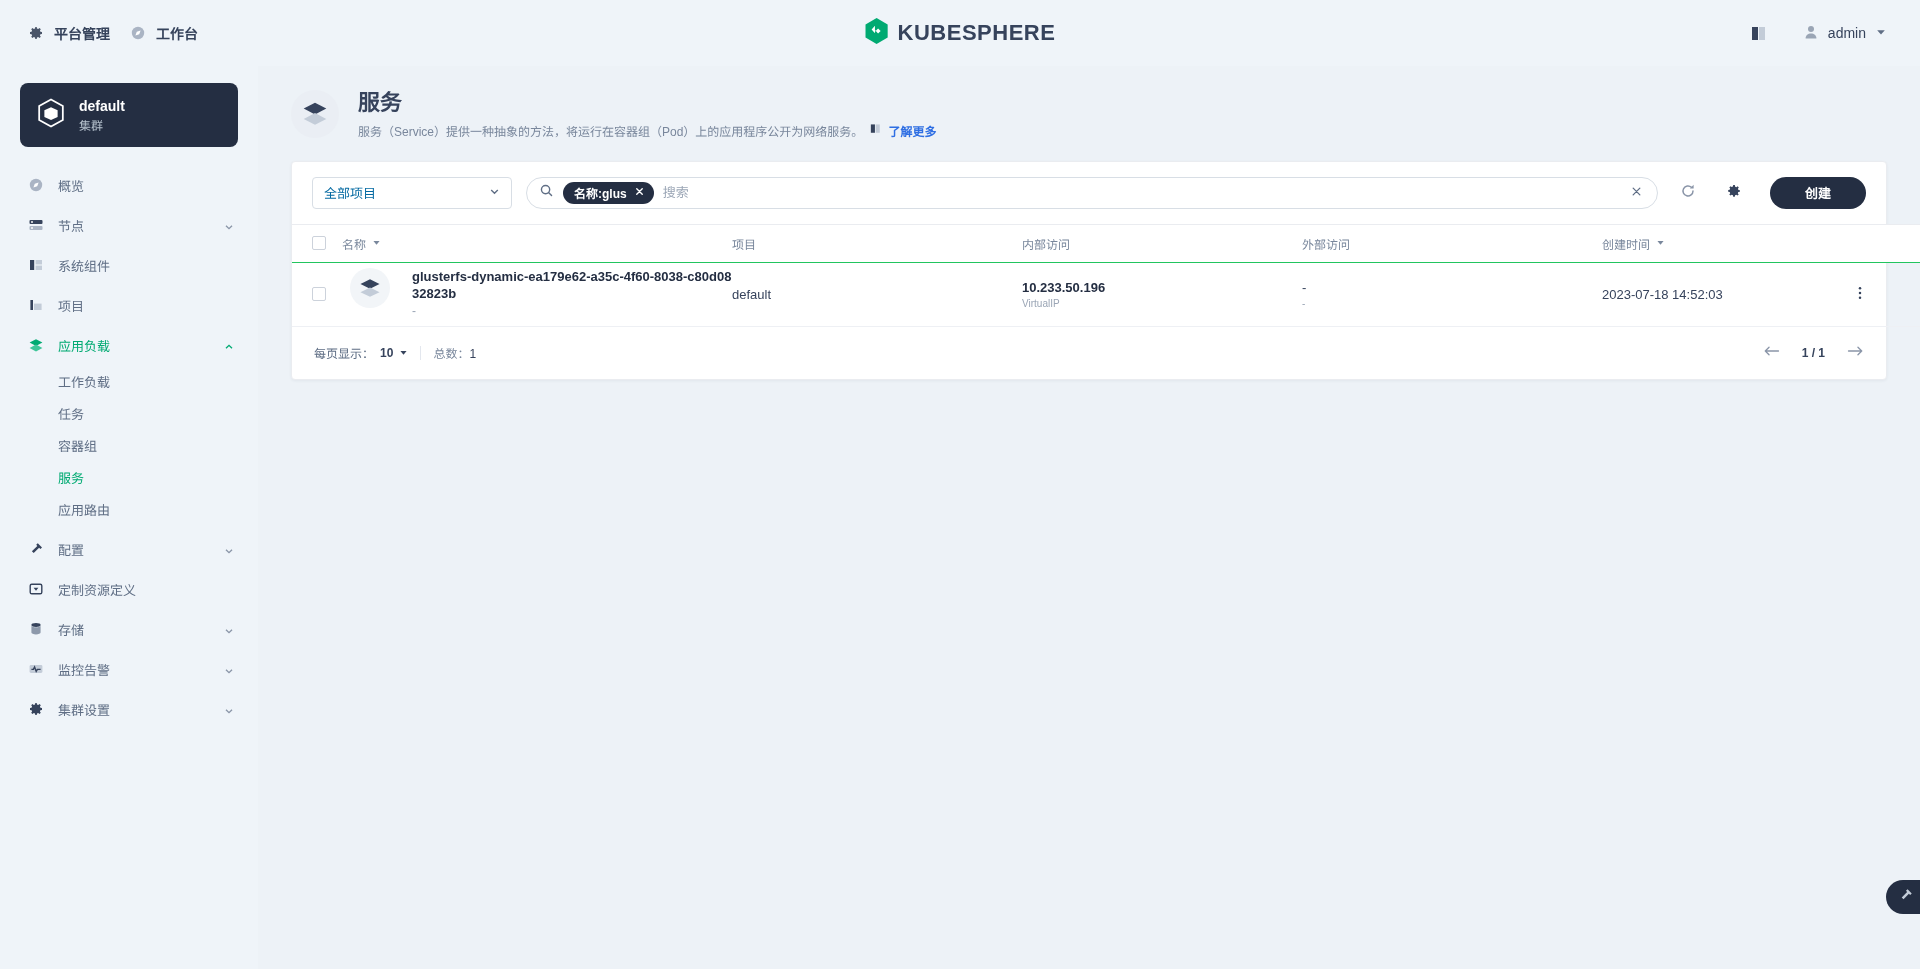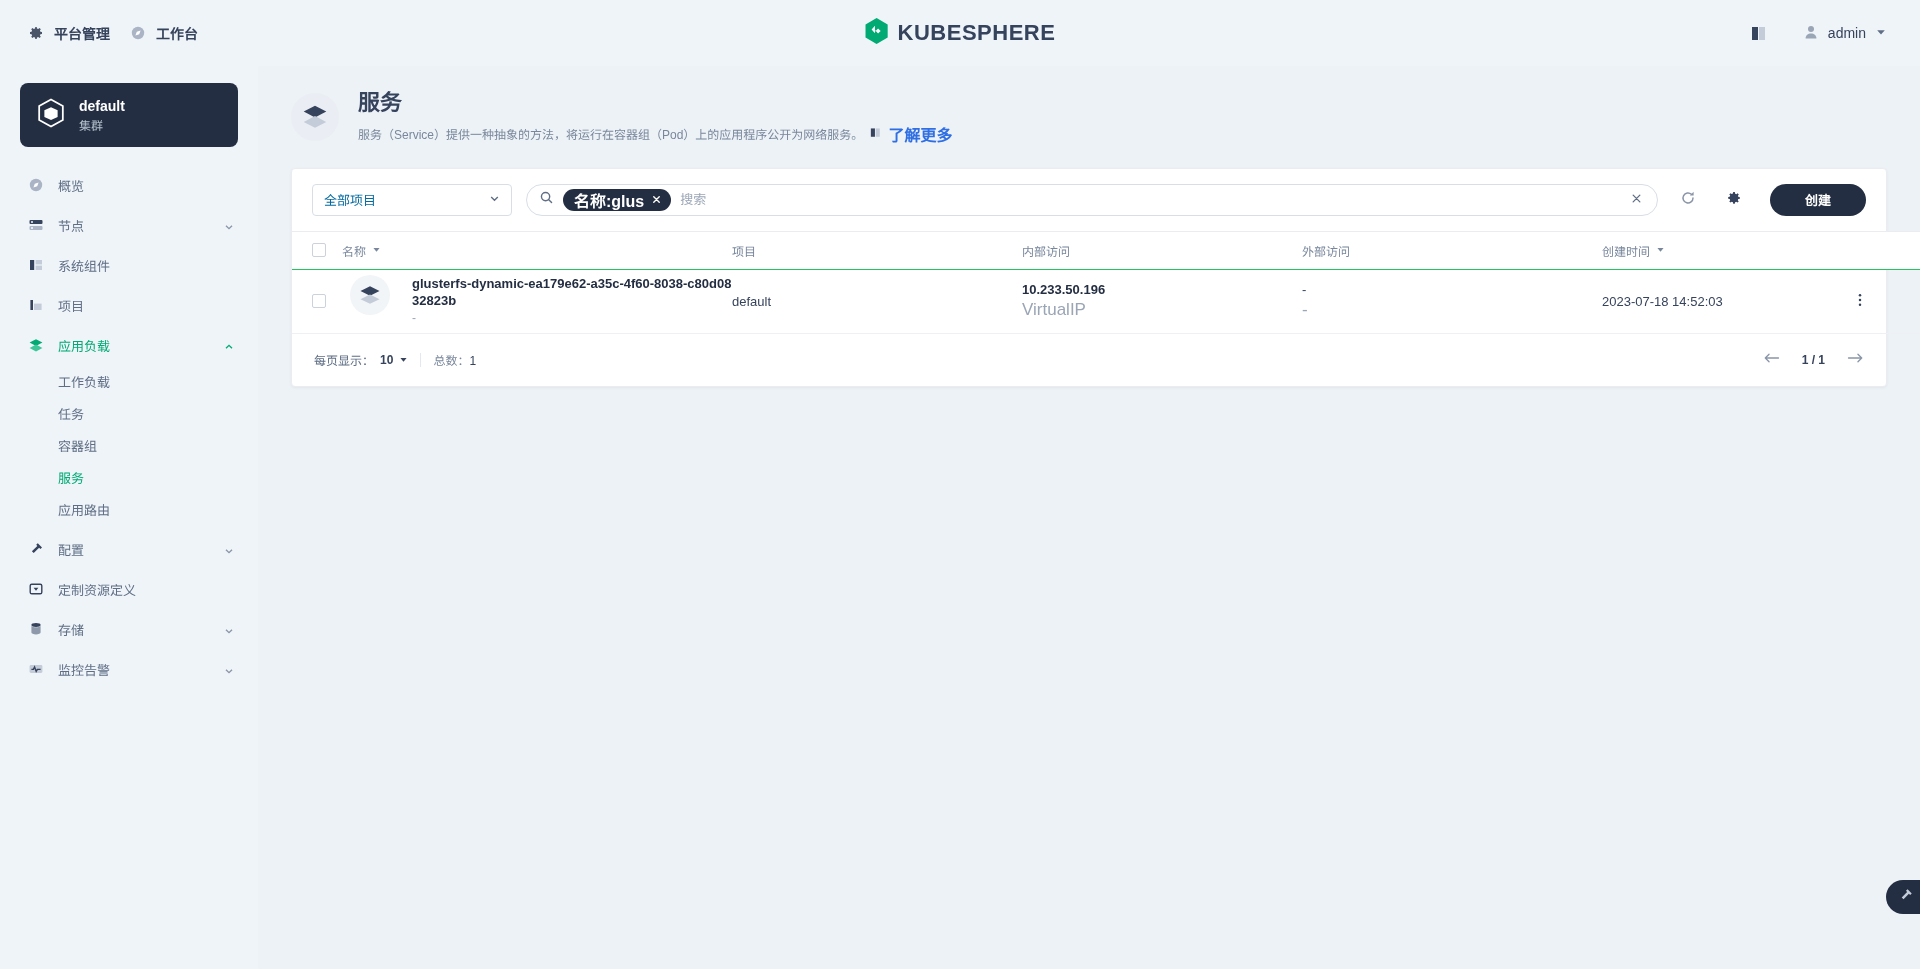--- a/index.html
+++ b/index.html
@@ -106,21 +106,21 @@
     background: #eaeef4;
     display: flex; align-items: center; justify-content: center;
     flex: 0 0 48px;
   }
   .page-title { font-size: 22px; font-weight: bold; color: #36435c; line-height: 1.25; }
   .page-desc {
     margin-top: 5px; font-size: 12px; color: #79879c;
     display: flex; align-items: center; gap: 6px;
   }
   .page-desc .learn {
-    color: #2f6fe3; font-weight: bold; cursor: pointer; font-size: 16px;
+    color: #2f6fe3; font-weight: bold; cursor: pointer; font-size: 12px;
   }
 
   
   .card {
     margin: 22px 33px 0 33px;
     background: #fff; border-radius: 4px;
     border: 1px solid #eaecf0;
     box-shadow: 0 1px 3px rgba(35,45,65,.06);
   }
 
@@ -136,21 +136,21 @@
   }
   .searchbar {
     flex: 1 1 auto; height: 32px; border-radius: 16px;
     border: 1px solid #d8dee5; background: #fff;
     display: flex; align-items: center; gap: 9px;
     padding: 0 14px 0 12px;
   }
   .chip {
     display: inline-flex; align-items: center; gap: 7px;
     height: 22px; border-radius: 11px; background: #242e42;
-    color: #fff; font-size: 16px; font-weight: bold;
+    color: #fff; font-size: 12px; font-weight: bold;
     padding: 0 9px 0 11px; cursor: default;
   }
   .chip-x { cursor: pointer; display: block; }
   .search-input {
     flex: 1 1 auto; border: none; outline: none;
     font-size: 13px; color: #36435c; background: transparent;
     font-family: inherit;
   }
   .search-input::placeholder { color: #9aa5b5; }
   .search-clear { cursor: pointer; display: block; margin-left: 6px; }
@@ -200,21 +200,21 @@
   }
   .name-wrap { display: flex; align-items: flex-start; gap: 22px; padding-left: 8px; }
   .name-texts { display: flex; flex-direction: column; gap: 2px; min-width: 0; }
   .name-main {
     font-size: 13px; font-weight: bold; color: #242e42;
     line-height: 1.32; word-break: break-all;
   }
   .name-sub { font-size: 12px; color: #9aa5b5; line-height: 1.3; }
   .stack { display: flex; flex-direction: column; gap: 3px; }
   .v-main { font-size: 13px; color: #242e42; font-weight: bold; }
-  .v-sub  { font-size: 17px; color: #9aa5b5; }
+  .v-sub  { font-size: 10px; color: #9aa5b5; }
   .v-plain { font-size: 13px; color: #36435c; }
   .dash { font-size: 13px; color: #36435c; }
   .dots { cursor: pointer; display: block; margin-left: auto; margin-right: 22px; }
 
   .checkbox {
     width: 14px; height: 14px; border: 1px solid #ccd2db;
     border-radius: 2px; background: #fff; cursor: pointer; display: block;
   }
 
   
@@ -447,20 +447,34 @@
           </svg>
       </span>
       <span class="mi-label">监控告警</span>
       <span class="mi-caret">
         <svg viewBox="0 0 12 12" width="10" height="10">
             <path fill="none" stroke="#8a95a8" stroke-width="1.6" d="M2.4 4.4 6 8l3.6-3.6"></path>
           </svg>
       </span>
     </div>
 
+    <div class="menu-item">
+      <span class="mi-icon">
+        <svg viewBox="0 0 16 16" width="16" height="16">
+            <path fill="#36435c" d="M8 5.2A2.8 2.8 0 1 0 8 10.8 2.8 2.8 0 0 0 8 5.2zm0 4.2A1.4 1.4 0 1 1 8 6.6a1.4 1.4 0 0 1 0 2.8z"></path>
+            <path fill="#36435c" d="M14 8.9v-1.8l-1.6-.3a4.7 4.7 0 0 0-.5-1.2l.9-1.3-1.3-1.3-1.3.9a4.7 4.7 0 0 0-1.2-.5L8.7 2H7.3l-.3 1.4a4.7 4.7 0 0 0-1.2.5l-1.3-.9-1.3 1.3.9 1.3a4.7 4.7 0 0 0-.5 1.2L2 7.1v1.8l1.6.3c.1.4.3.8.5 1.2l-.9 1.3 1.3 1.3 1.3-.9c.4.2.8.4 1.2.5l.3 1.4h1.4l.3-1.4c.4-.1.8-.3 1.2-.5l1.3.9 1.3-1.3-.9-1.3c.2-.4.4-.8.5-1.2L14 8.9z"></path>
+          </svg>
+      </span>
+      <span class="mi-label">集群设置</span>
+      <span class="mi-caret">
+        <svg viewBox="0 0 12 12" width="10" height="10">
+            <path fill="none" stroke="#8a95a8" stroke-width="1.6" d="M2.4 4.4 6 8l3.6-3.6"></path>
+          </svg>
+      </span>
+    </div>
 
   </div>
 </div>
 
 <div class="main">
 
   <div class="page-head">
     <div class="page-head-icon">
       <svg viewBox="0 0 34 34" width="32" height="32">
         <path fill="#36435c" d="M17 5 29 11.2 17 17.4 5 11.2z"></path>

